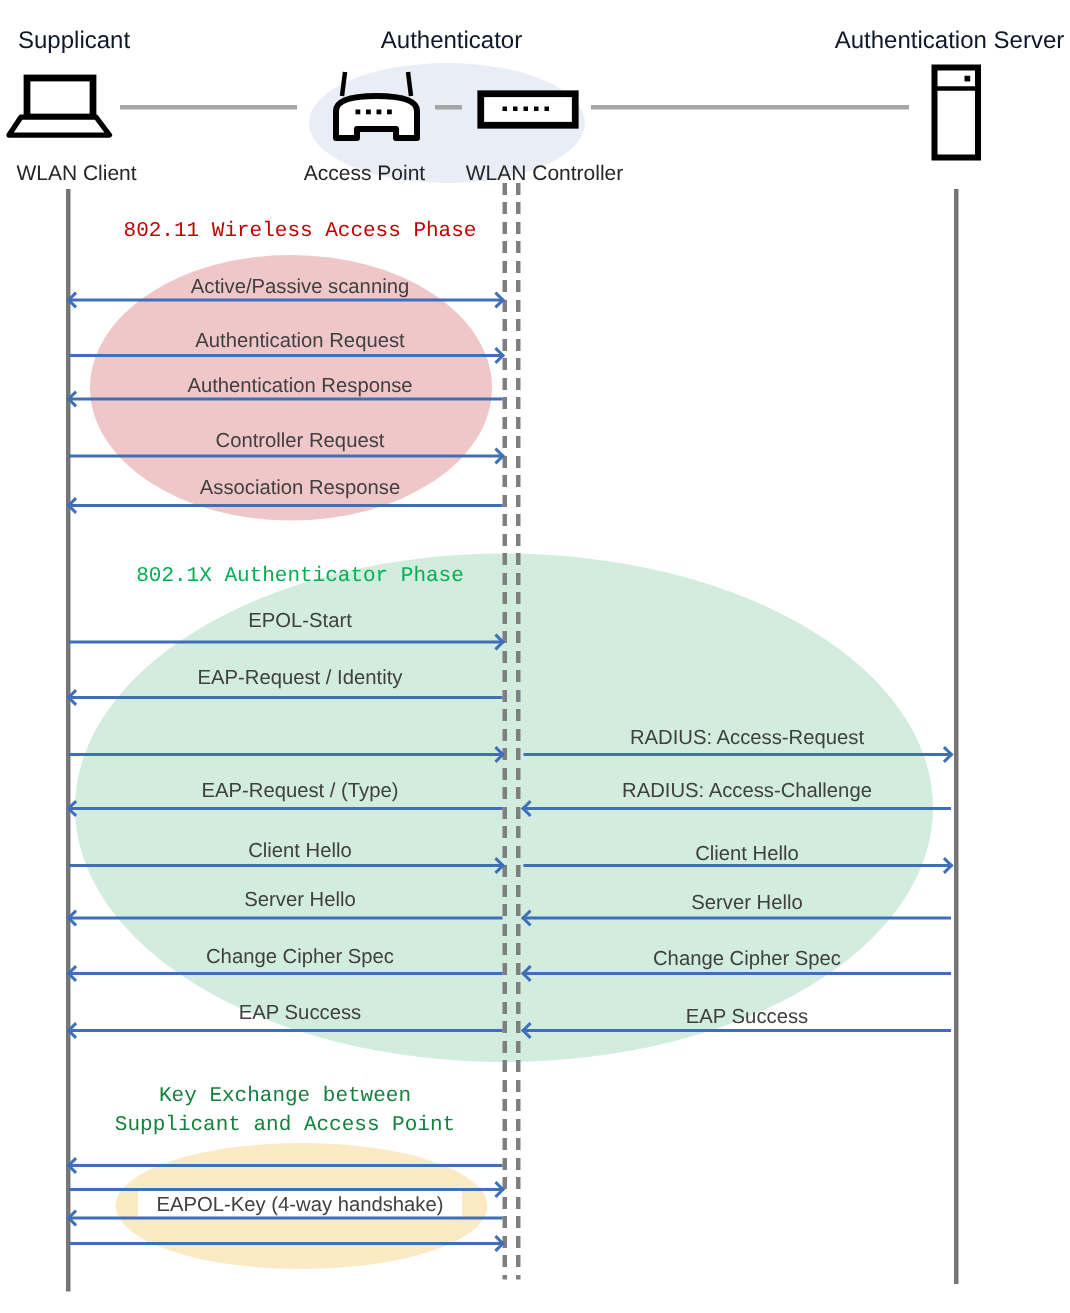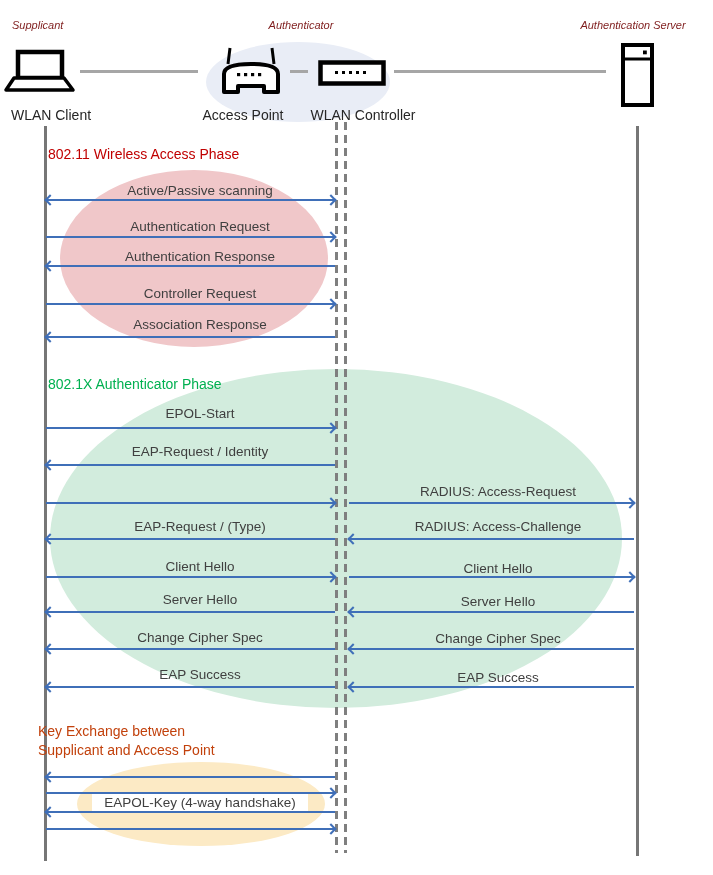--- a/index.html
+++ b/index.html
@@ -8,33 +8,33 @@
     position:relative; width:713px; height:875px; background:#fff;
     font-family:"Liberation Sans", sans-serif; color:#303030; overflow:hidden;
   }
   
   .el { position:absolute; border-radius:50%; }
   .el-auth   { left:206px; top:42px;  width:184px; height:80px;  background:#E9EDF6; }
   .el-p1     { left:60px;  top:170px; width:268px; height:177px; background:#F0C7C9; }
   .el-p2     { left:50px;  top:369px; width:572px; height:339px; background:#D2ECDD; }
   .el-p3     { left:77px;  top:762px; width:248px; height:84px;  background:#FCEAC5; }
   
-  .role { position:absolute; top:19px; font-size:11px; color:#7f1d1d; white-space:nowrap;font-style:italic; }
+  .role { position:absolute; top:19px; font-size:16px; color:#0f172a; white-space:nowrap; }
   .dev  { position:absolute; top:107px; font-size:14px; color:#262626; white-space:nowrap; text-align:center; }
   
   .conn { position:absolute; top:70px; height:3px; background:#A6A6A6; }
   
   .life { position:absolute; width:3px; background:#767676; }
   .dashline { position:absolute; width:3px;
     background:repeating-linear-gradient(to bottom,#7F7F7F 0 8px,transparent 8px 13px); }
   
-  .ph-title { position:absolute; font-size:14px; text-align:left; white-space:nowrap; width:304px; }
+  .ph-title { position:absolute; font-size:14px; text-align:center; white-space:nowrap; width:304px;font-family:Liberation Mono, monospace; }
   .t-p1 { color:#C00000; }
   .t-p2 { color:#00B050; }
-  .t-p3 { color:#c2410c; }
+  .t-p3 { color:#15803d; }
   
   .lbl { position:absolute; left:48px; width:304px; text-align:center;
          font-size:13.5px; line-height:16px; color:#404040; white-space:nowrap; }
   .lbl-r { left:349px; width:298px; }
   .white-band { background:#fff; padding:1px 12px; display:inline-block; }
   
   .arrow { position:absolute; height:2px; background:#3F6FB8; }
   .head { position:absolute; width:8px; height:8px; top:-3.5px;
           border-top:2.5px solid #3F6FB8; border-right:2.5px solid #3F6FB8; }
   .head.e { right:0; transform:rotate(45deg); }

